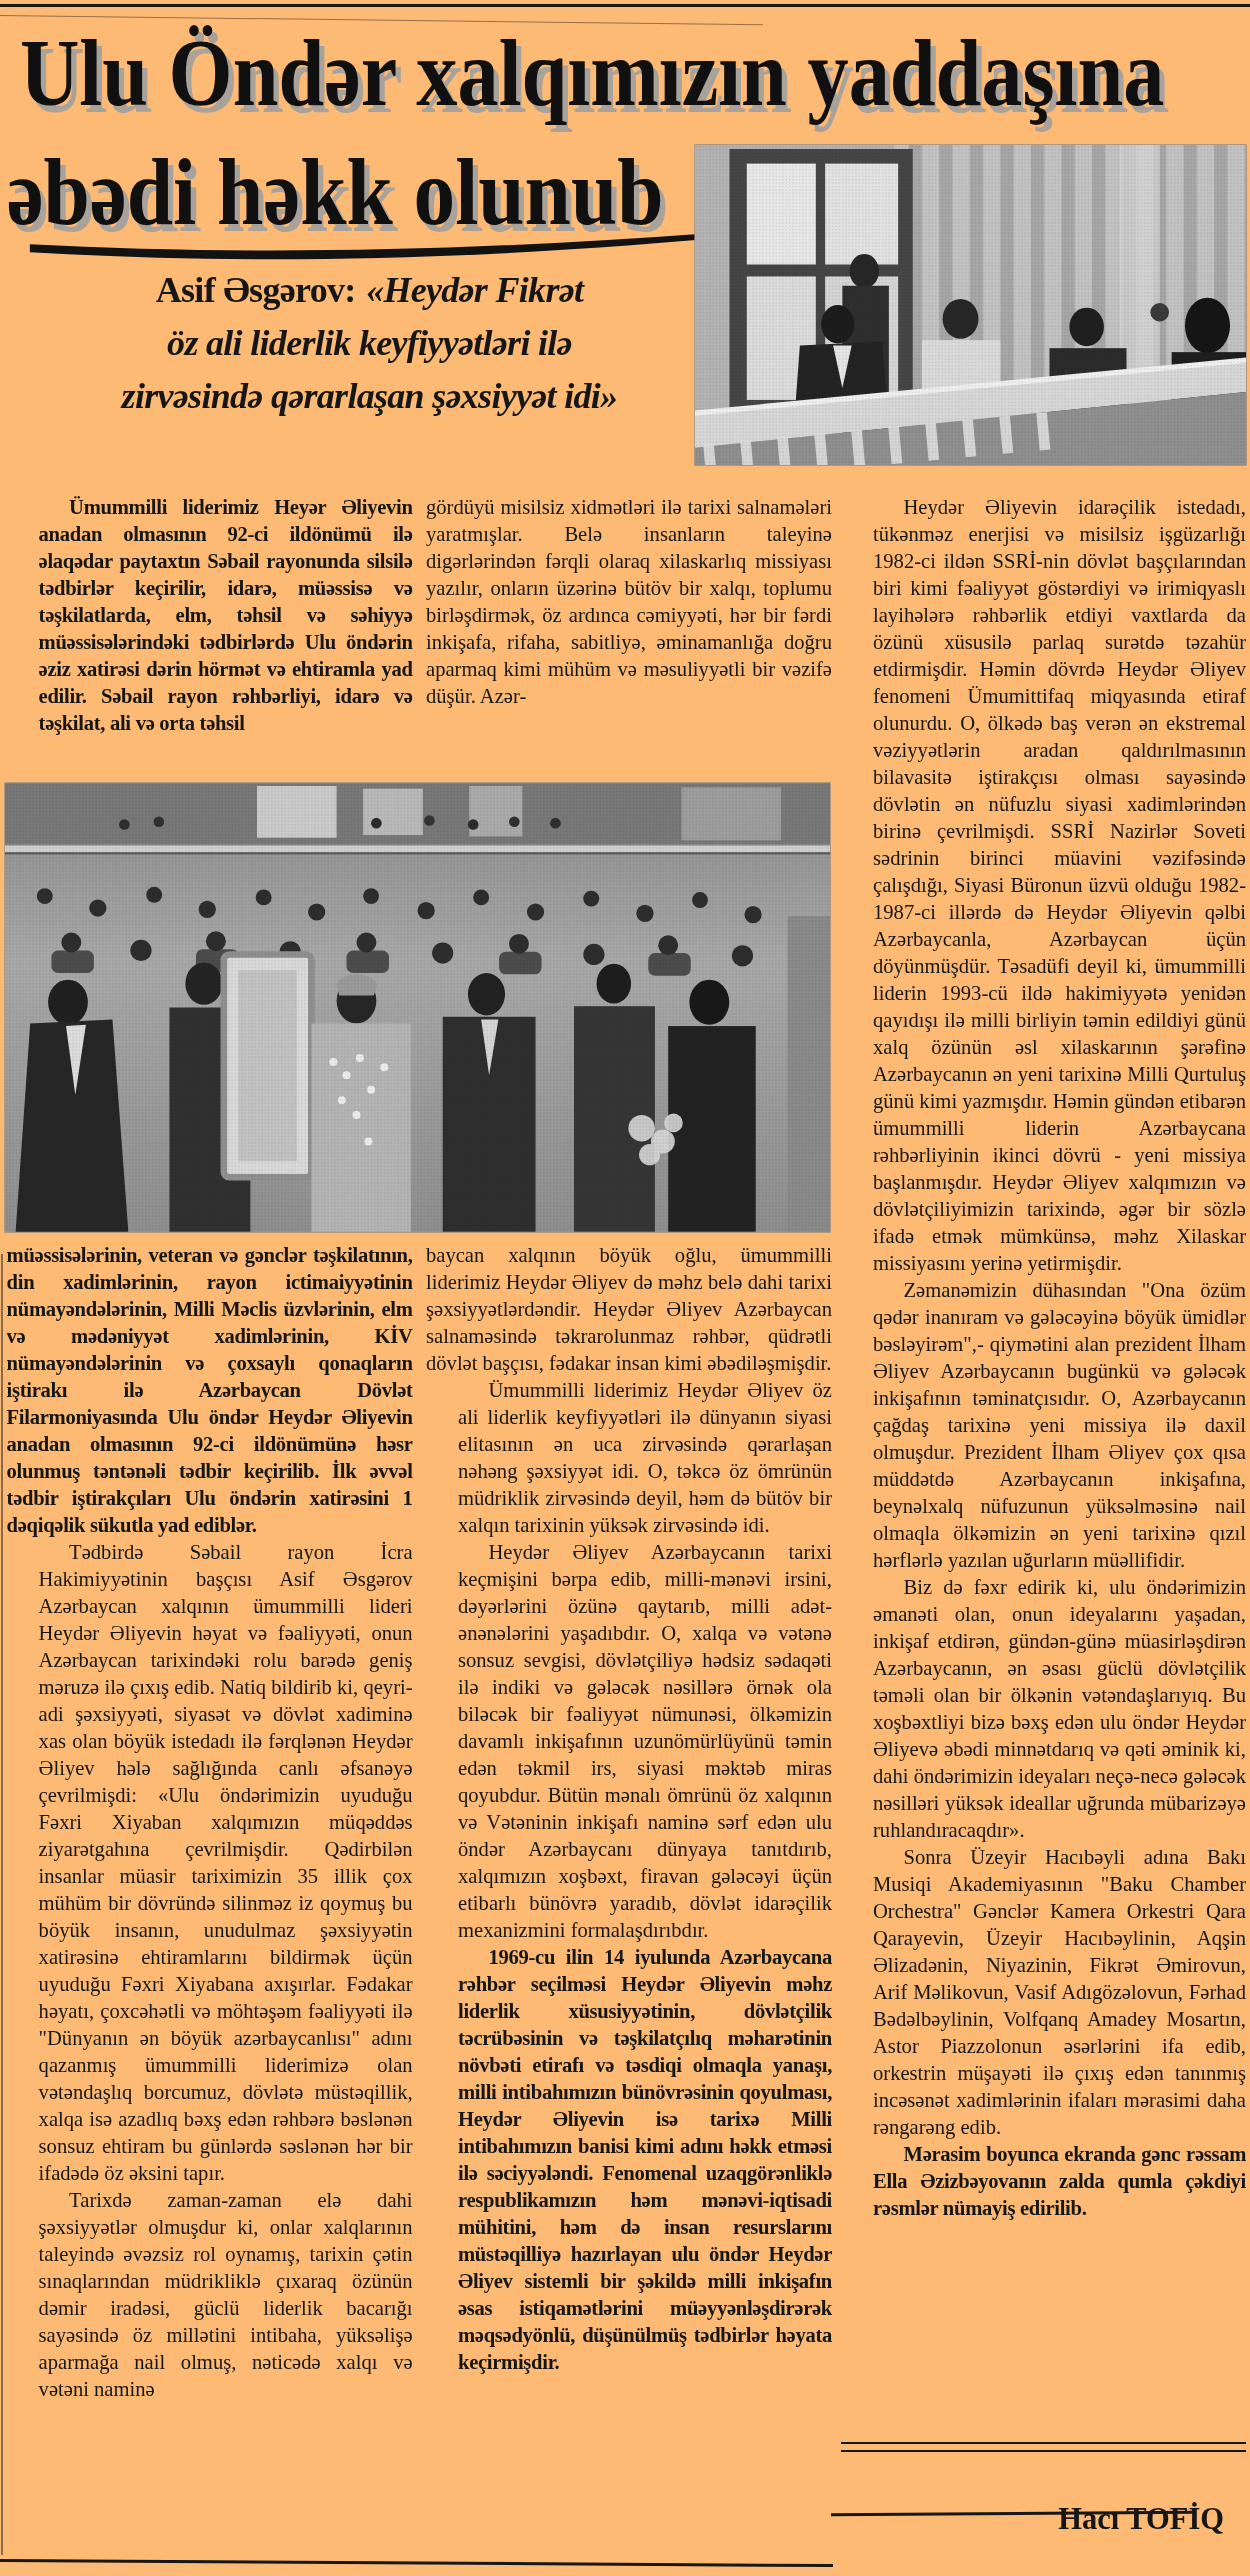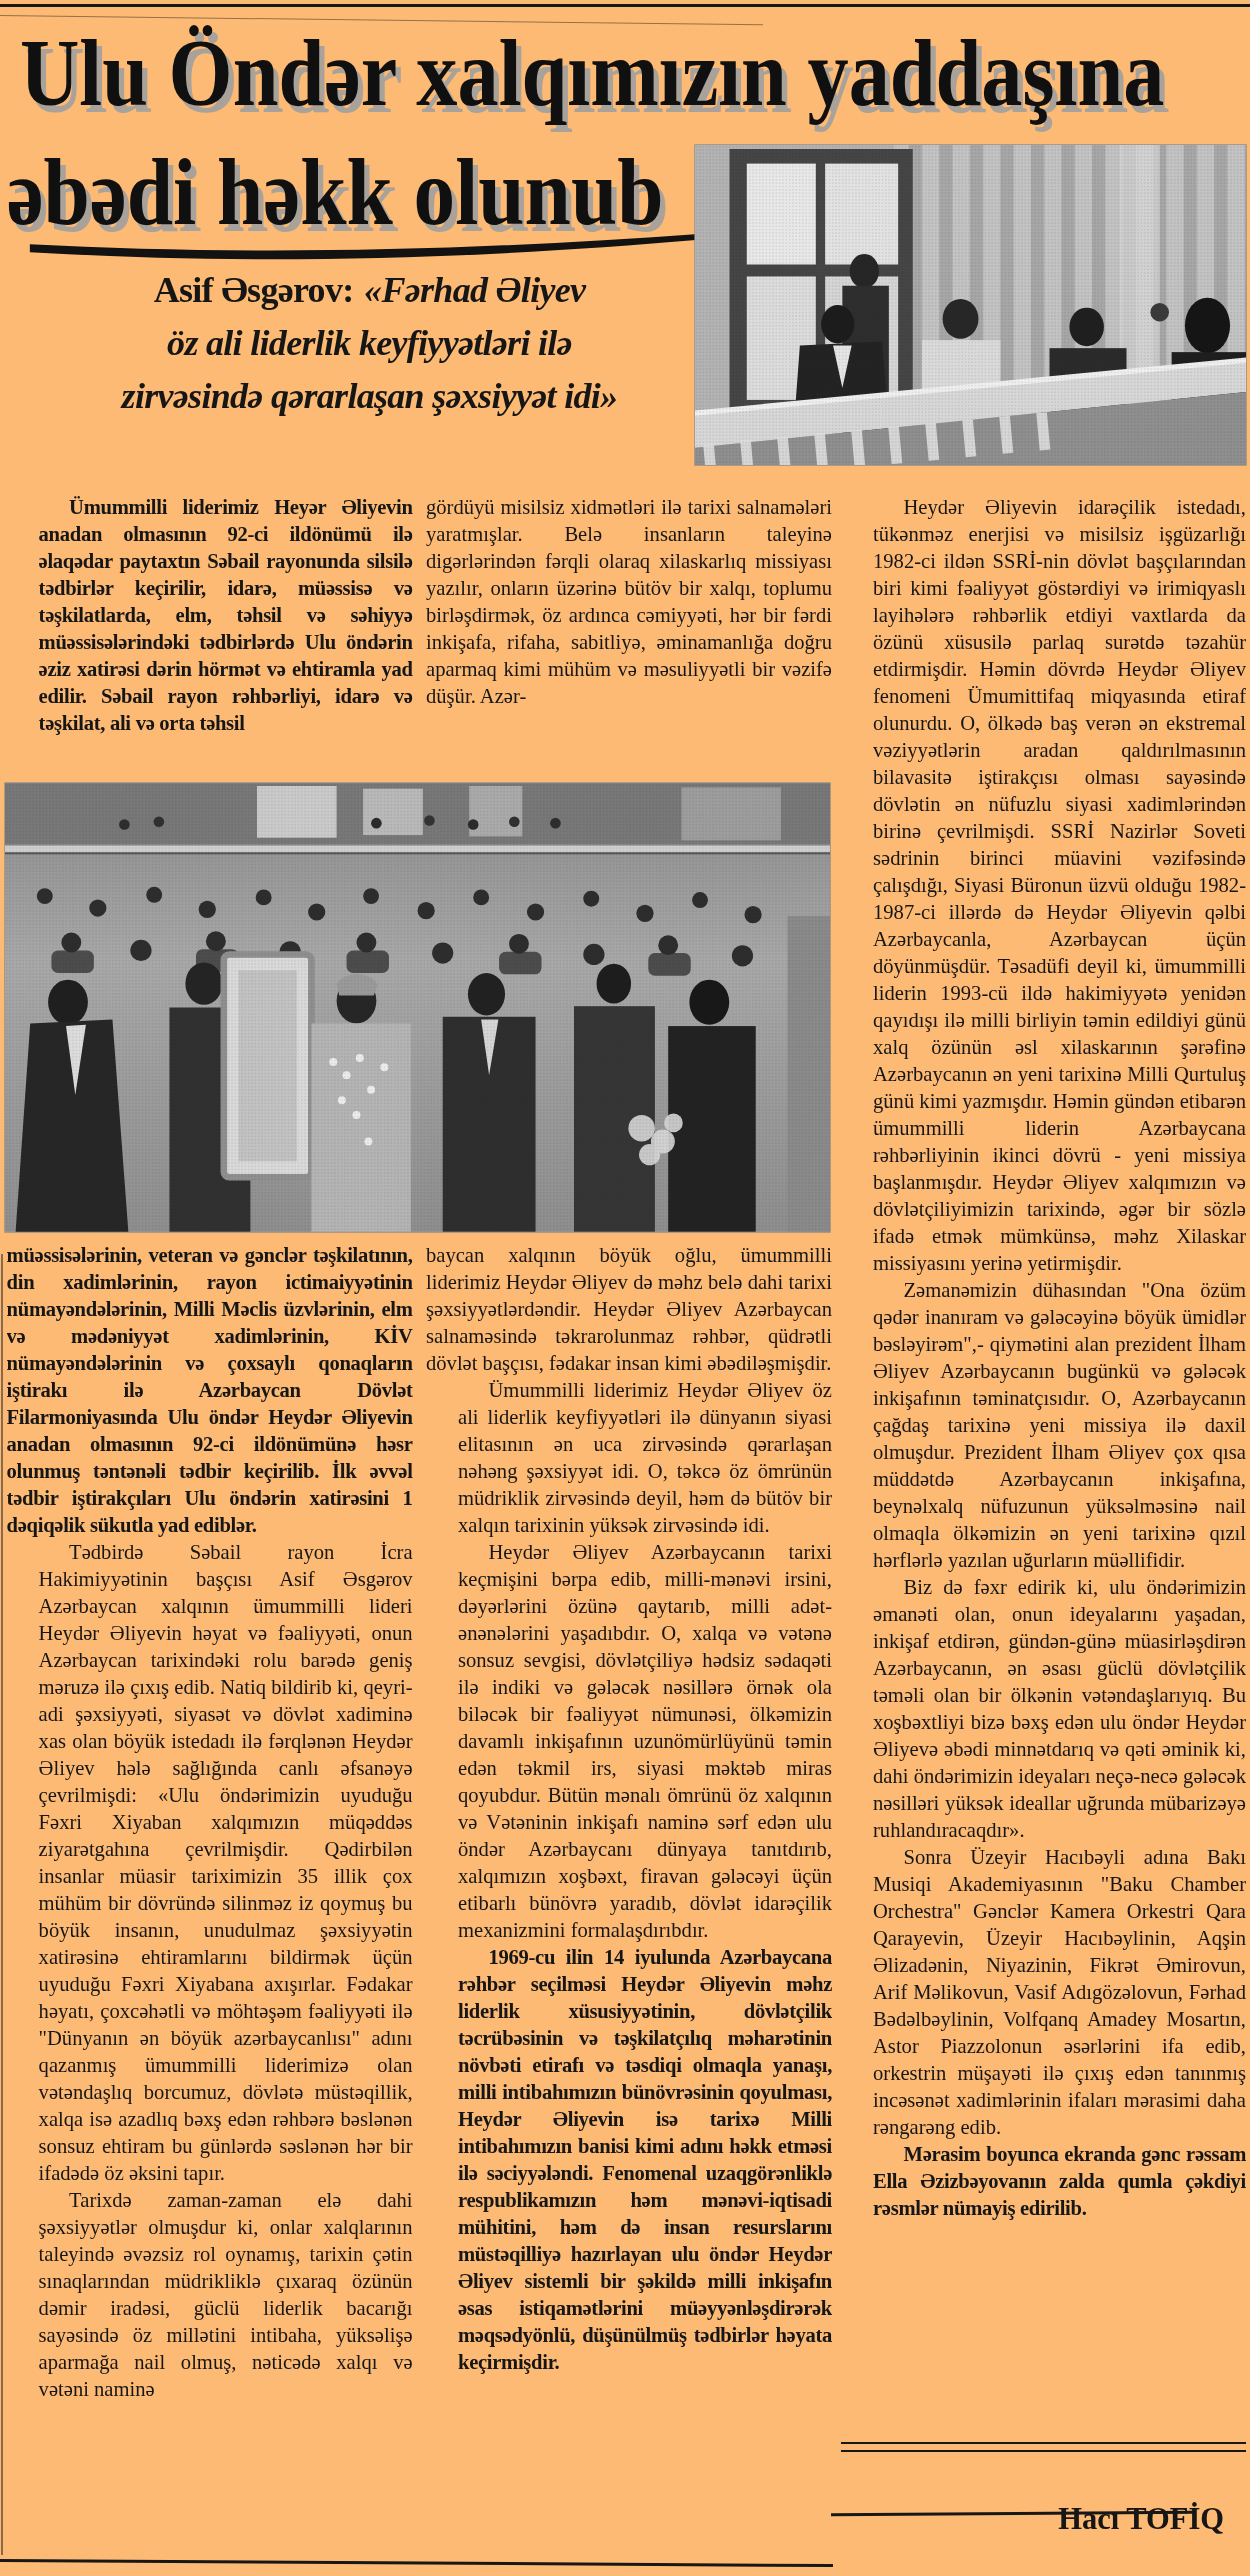--- a/index.html
+++ b/index.html
@@ -120,21 +120,21 @@
           <rect x="406" y="452" width="16" height="56"></rect>
           <rect x="462" y="452" width="16" height="56"></rect>
           <rect x="518" y="452" width="16" height="56"></rect>
         </g>
       </g>
       <rect width="830" height="482" fill="url(#ht1)"></rect>
     </svg>
   </figure>
 
   <div class="quote">
-    <div class="q-line"><span class="q-speaker">Asif Əsgərov:</span><span class="q-it">«Fərhad Əliyev</span></div>
+    <div class="q-line"><span class="q-speaker">Asif Əsgərov:</span><span class="q-it">«Heydər Fikrət</span></div>
     <div class="q-line q-it">öz ali liderlik keyfiyyətləri ilə</div>
     <div class="q-line q-it">zirvəsində qərarlaşan şəxsiyyət idi»</div>
   </div>
 
   <section class="col col1-top">
     <p class="b ind">Ümummilli liderimiz Heyər Əliyevin anadan olmasının 92-ci ildönümü ilə əlaqədar paytaxtın Səbail rayonunda silsilə tədbirlər keçirilir, idarə, müəssisə və təşkilatlarda, elm, təhsil və səhiyyə müəssisələrindəki tədbirlərdə Ulu öndərin əziz xatirəsi dərin hörmət və ehtiramla yad edilir. Səbail rayon rəhbərliyi, idarə və təşkilat, ali və orta təhsil</p>
   </section>
   <section class="col col2-top">
     <p>gördüyü misilsiz xidmətləri ilə tarixi salnamələri yaratmışlar. Belə insanların taleyinə digərlərindən fərqli olaraq xilaskarlıq missiyası yazılır, onların üzərinə bütöv bir xalqı, toplumu birləşdirmək, öz ardınca cəmiyyəti, hər bir fərdi inkişafa, rifaha, sabitliyə, əminamanlığa doğru aparmaq kimi mühüm və məsuliyyətli bir vəzifə düşür. Azər-</p>
   </section>

